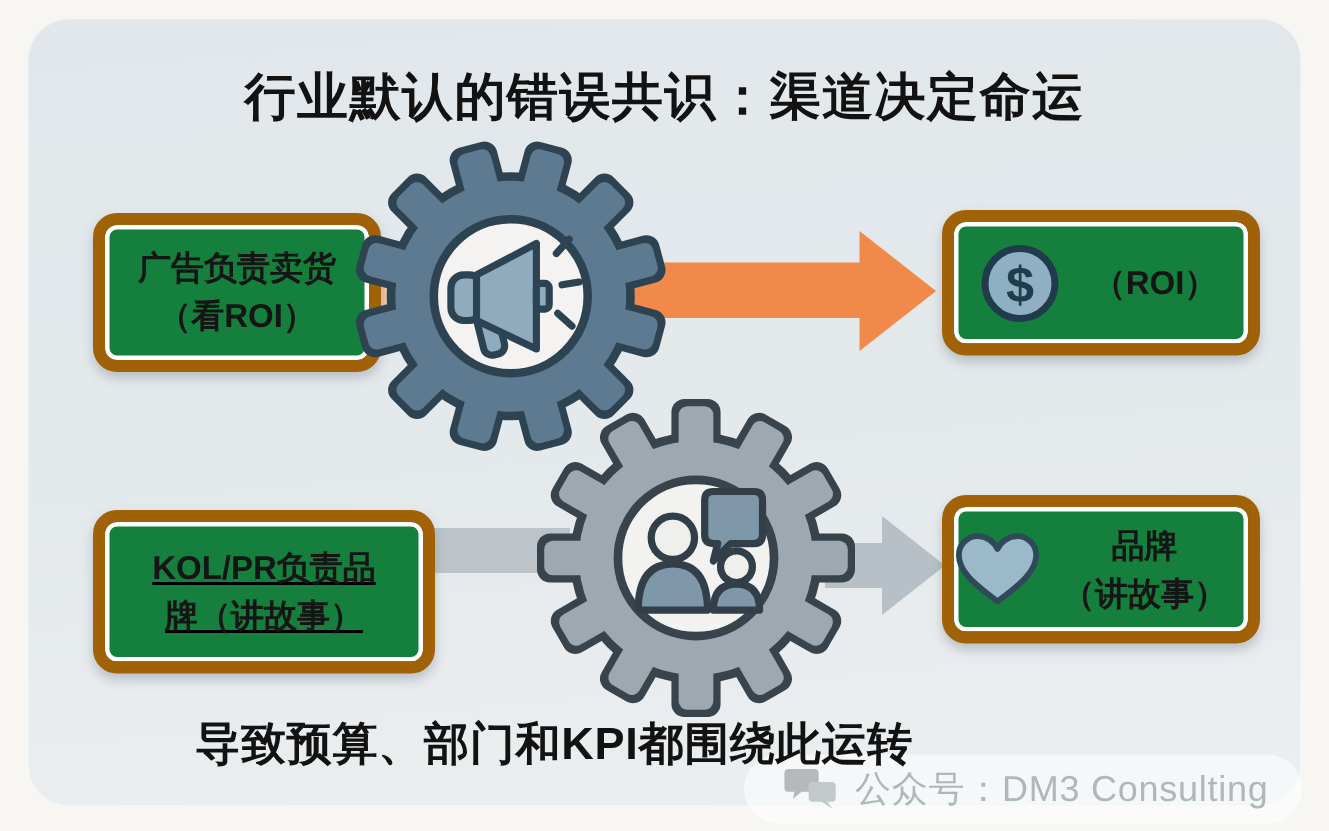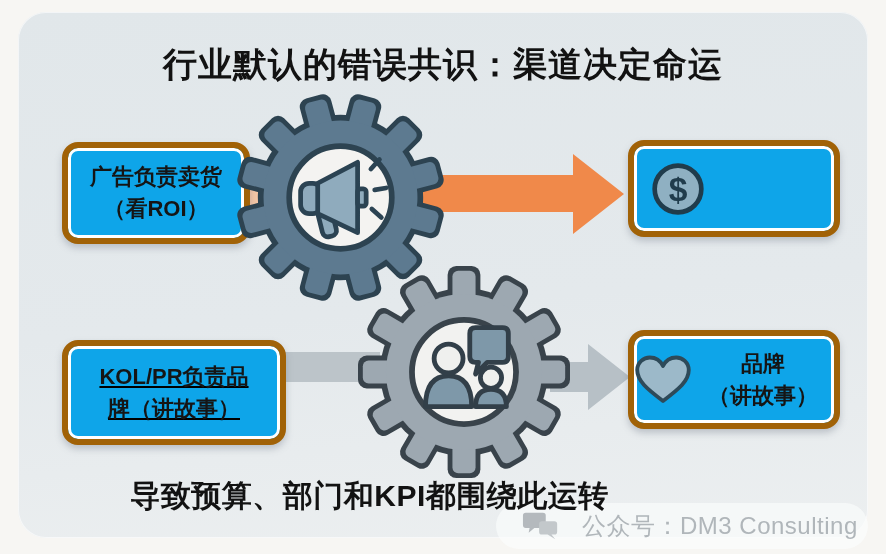--- a/index.html
+++ b/index.html
@@ -13,21 +13,21 @@
     border-radius:28px;z-index:0;
     background:linear-gradient(175deg,#e1e7ea 0%,#e4e9ec 55%,#ecefF0 100%);
     box-shadow:inset 0 0 0 1px rgba(255,255,255,.6);
   }
   .title{
     position:absolute;left:0;top:42px;width:886px;text-align:center;
     font-size:34px;font-weight:700;color:#121212;letter-spacing:1px;z-index:4;
   }
   .box{
     position:absolute;z-index:2;
-    background:#0ea5e9;border:6px solid #a16207;border-radius:16px;
+    background:#15803d;border:8px solid #a16207;border-radius:16px;
     box-shadow:0 4px 7px rgba(105,115,128,.35), inset 0 0 0 3px #ffffff;
     display:flex;align-items:center;justify-content:center;
   }
   .lines{text-align:center;font-weight:700;color:#151515;font-size:22px;line-height:1.45;}
   .lines span{display:block;}
   .box-ad{left:62px;top:142px;width:176px;height:90px;}
   .box-sell{left:628px;top:140px;width:212px;height:97px;justify-content:flex-start;padding-left:16px;box-sizing:border-box;}
   .box-kol{left:62px;top:340px;width:212px;height:93px;text-decoration:underline;}
   .box-brand{left:628px;top:330px;width:212px;height:99px;justify-content:flex-start;box-sizing:border-box;}
   .box-sell .lines,.box-brand .lines{flex:1;}
@@ -40,21 +40,21 @@
   .arrow{position:absolute;z-index:1;}
   .arrow-orange{left:418px;top:148px;}
   .arrow-gray{left:550px;top:338px;}
   .footer{
     position:absolute;left:0;top:476px;width:739px;text-align:center;
     font-size:30px;font-weight:700;color:#121212;z-index:4;letter-spacing:.5px;
   }
   .watermark{
     position:absolute;left:496px;top:503px;width:372px;height:46px;z-index:3;
     background:rgba(252,253,253,.62);border-radius:24px;
-    display:flex;align-items:center;gap:22px;padding-left:26px;box-sizing:border-box;
+    display:flex;align-items:center;gap:10px;padding-left:26px;box-sizing:border-box;
   }
   .watermark .wm-text{font-size:24px;color:#b0b6ba;font-weight:400;letter-spacing:.5px;white-space:nowrap;}
 </style>
 </head>
 <body>
 
 <svg width="0" height="0" style="position:absolute">
   <defs>
     <rect id="tooth-o" x="-17" y="-110" width="34" height="40" rx="9"></rect>
     <rect id="tooth-i" x="-12" y="-105" width="24" height="34" rx="6"></rect>
@@ -122,20 +122,21 @@
 <svg class="arrow arrow-orange" width="210" height="92" viewBox="0 0 210 92">
   <polygon points="0,27 155,27 155,6 206,46 155,86 155,64 0,64" fill="#f0894a"></polygon>
 </svg>
 
 <div class="box box-sell">
   <svg width="56" height="56" viewBox="0 0 60 60">
     <circle cx="30" cy="30" r="25" fill="#8fb0c2" stroke="#203c4c" stroke-width="5"></circle>
     <text x="30" y="43" text-anchor="middle" font-size="36" font-weight="bold" fill="#203c4c" font-family="Liberation Sans, DejaVu Sans, sans-serif">$</text>
   </svg>
   <div class="lines">
+    <span>（ROI）</span>
   </div>
 </div>
 
 <div class="box box-kol">
   <div class="lines">
     <span>KOL/PR负责品</span>
     <span>牌（讲故事）</span>
   </div>
 </div>
 

